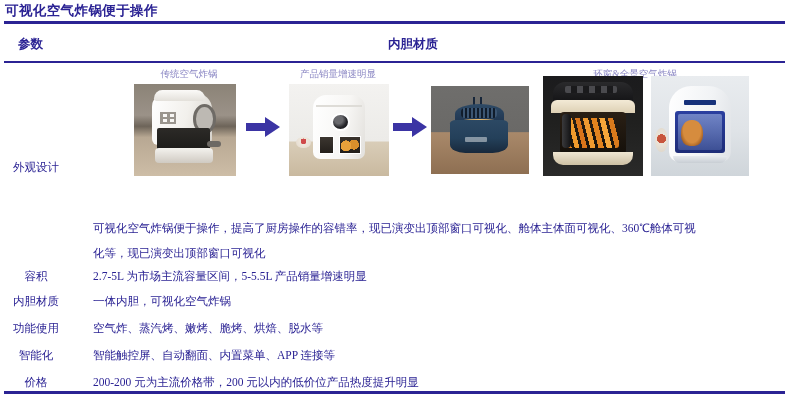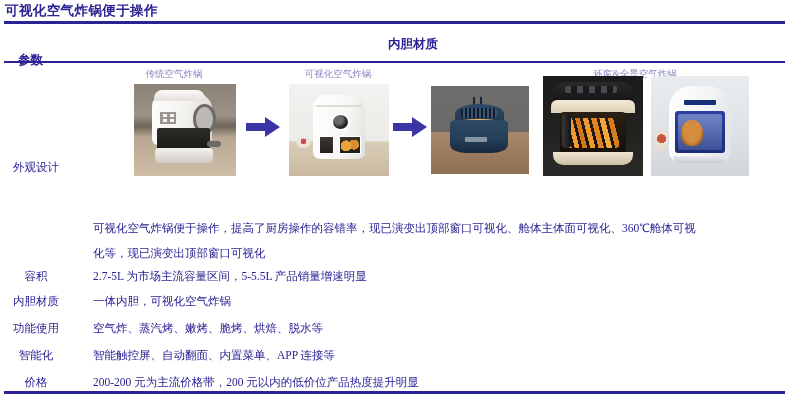--- a/index.html
+++ b/index.html
@@ -39,21 +39,21 @@
   .rule.thin  { height: 2px; }
 
   #rule-top    { top: 21px;  }
   #rule-header { top: 61px;  }
   #rule-bottom { top: 391px; }
 
   
   #col-head-param {
     position: absolute;
     left: 18px;
-    top: 52px;
+    top: 36px;
     font-size: 12.5px;
     font-weight: bold;
     color: #2b2394;
     white-space: nowrap;
   }
   #col-head-content {
     position: absolute;
     left: 0;
     top: 36px;
     width: 798px;
@@ -345,22 +345,22 @@
 <div class="rule thin" id="rule-header"></div>
 <div class="rule thick" id="rule-bottom"></div>
 
 <div id="col-head-param">参数</div>
 <div id="col-head-content"><span>内胆材质</span></div>
 
 <div class="row-label" style="top:160px;">外观设计</div>
 
 <div id="appearance-strip">
 
-  <div class="pic-caption" style="left:21px; top:0; width:120px;">传统空气炸锅</div>
-  <div class="pic-caption" style="left:180px; top:0; width:130px;">可视化空气炸锅</div>
+  <div class="pic-caption" style="left:36px; top:0; width:120px;">传统空气炸锅</div>
+  <div class="pic-caption" style="left:180px; top:0; width:130px;">产品销量增速明显</div>
   <div class="pic-caption" style="left:452px; top:0; width:180px;">环窗&amp;全景空气炸锅</div>
 
   <div class="product-photo" style="left:41px; top:16px; width:102px; height:92px;">
     <div class="ph">
       <div class="p1-bg"></div>
       <div class="p1-body"></div>
       <div class="p1-top"></div>
       <div class="p1-ctrl"></div>
       <div class="p1-handleknob"></div>
       <div class="p1-basket"></div>

